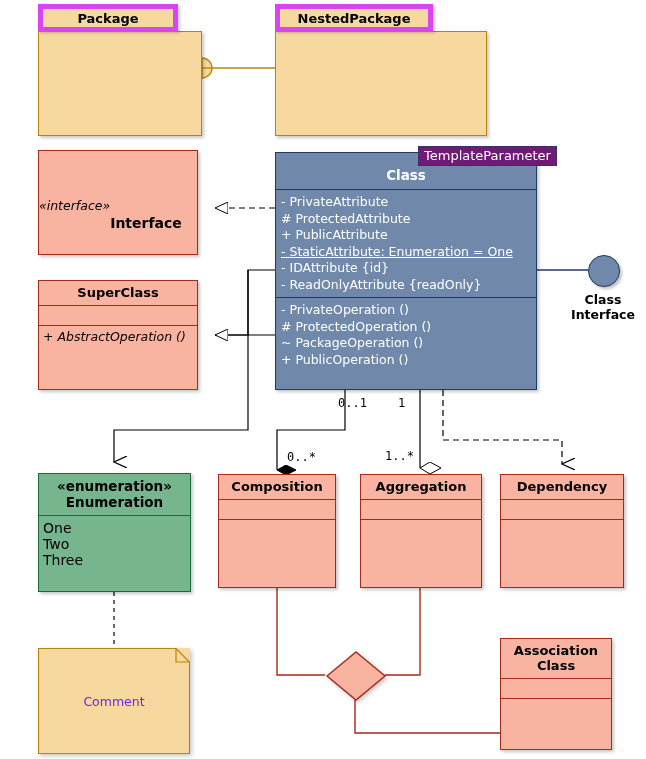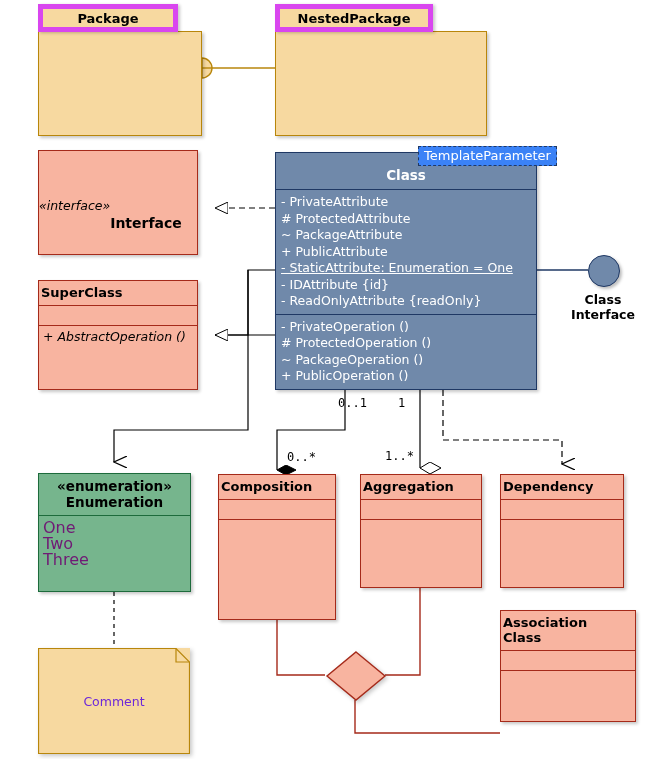--- a/index.html
+++ b/index.html
@@ -53,21 +53,21 @@
     background: #F7D9A0;
     border: 1px solid #B8860B;
   }
 
   
   .cls {
     background: #F8B4A0;
     border: 1px solid #A52A1A;
   }
   .cls .hdr {
-    text-align: left;
+    text-align: center;
     font-weight: bold;
     font-size: 13px;
     color: #000;
     padding: 4px 2px 5px 2px;
     line-height: 15px;
   }
   .cls .sep {
     border-top: 1px solid #A52A1A;
     height: 0;
   }
@@ -121,21 +121,21 @@
     line-height: 16.5px;
   }
   .underline-row {
     text-decoration: underline;
   }
 
   
   .tmpl-param {
     position: absolute;
     box-sizing: border-box;
-    background: #3b82f6;
+    background: #701a75;
     border: 1px dashed #1F3864;
     color: #ffffff;
     font-size: 13px;
     padding: 1px 5px 2px 5px;
     z-index: 6;
     white-space: nowrap;
   }
 
   
   .enum {
@@ -146,22 +146,22 @@
     text-align: center;
     font-weight: bold;
     font-size: 13.5px;
     color: #000;
     padding: 4px 2px 5px 2px;
     line-height: 16px;
   }
   .enum .sep { border-top: 1px solid #1D6B3C; }
   .enum .compartment {
     padding: 4px 3px 3px 4px;
-    font-size: 16px;
-    color: #701a75;
+    font-size: 14px;
+    color: #000000;
     line-height: 16px;
   }
 
   
   .note {
     position: absolute;
     z-index: 3;
     box-sizing: border-box;
     background: #F7D9A0;
     filter: drop-shadow(2px 2px 2px rgba(0,0,0,0.22));
@@ -304,21 +304,20 @@
   <div class="tmpl-param" style="left:418px; top:146px;">
     <span>TemplateParameter</span>
   </div>
 
   <div class="node blue" style="left:275px; top:152px; width:262px; height:238px;">
     <div class="hdr">Class</div>
     <div class="sep"></div>
     <div class="compartment">
       <div class="row">- PrivateAttribute</div>
       <div class="row"># ProtectedAttribute</div>
-      <div class="row">~ PackageAttribute</div>
       <div class="row">+ PublicAttribute</div>
       <div class="row underline-row">- StaticAttribute: Enumeration = One</div>
       <div class="row">- IDAttribute {id}</div>
       <div class="row">- ReadOnlyAttribute {readOnly}</div>
     </div>
     <div class="sep"></div>
     <div class="compartment">
       <div class="row">- PrivateOperation ()</div>
       <div class="row"># ProtectedOperation ()</div>
       <div class="row">~ PackageOperation ()</div>
@@ -338,21 +337,21 @@
       <span>Enumeration</span>
     </div>
     <div class="sep"></div>
     <div class="compartment">
       <div class="row">One</div>
       <div class="row">Two</div>
       <div class="row">Three</div>
     </div>
   </div>
 
-  <div class="node cls" style="left:218px; top:474px; width:118px; height:146px;">
+  <div class="node cls" style="left:218px; top:474px; width:118px; height:114px;">
     <div class="hdr">Composition</div>
     <div class="sep"></div>
     <div class="compartment band"></div>
     <div class="sep"></div>
     <div class="compartment"></div>
   </div>
 
   <div class="node cls" style="left:360px; top:474px; width:122px; height:114px;">
     <div class="hdr">Aggregation</div>
     <div class="sep"></div>
@@ -366,21 +365,21 @@
     <div class="sep"></div>
     <div class="compartment band"></div>
     <div class="sep"></div>
     <div class="compartment"></div>
   </div>
 
   <svg class="assoc-diamond" style="left:325px; top:650px;" width="62" height="52" viewBox="0 0 62 52" xmlns="http://www.w3.org/2000/svg">
     <polygon points="31,2 60,26 31,50 2,26" fill="#F8B4A0" stroke="#A52A1A" stroke-width="1.4"></polygon>
   </svg>
 
-  <div class="node cls" style="left:500px; top:610px; width:136px; height:112px;">
+  <div class="node cls" style="left:500px; top:638px; width:112px; height:112px;">
     <div class="hdr">
       <span>Association</span><br>
       <span>Class</span>
     </div>
     <div class="sep"></div>
     <div class="compartment band"></div>
     <div class="sep"></div>
     <div class="compartment"></div>
   </div>
 

